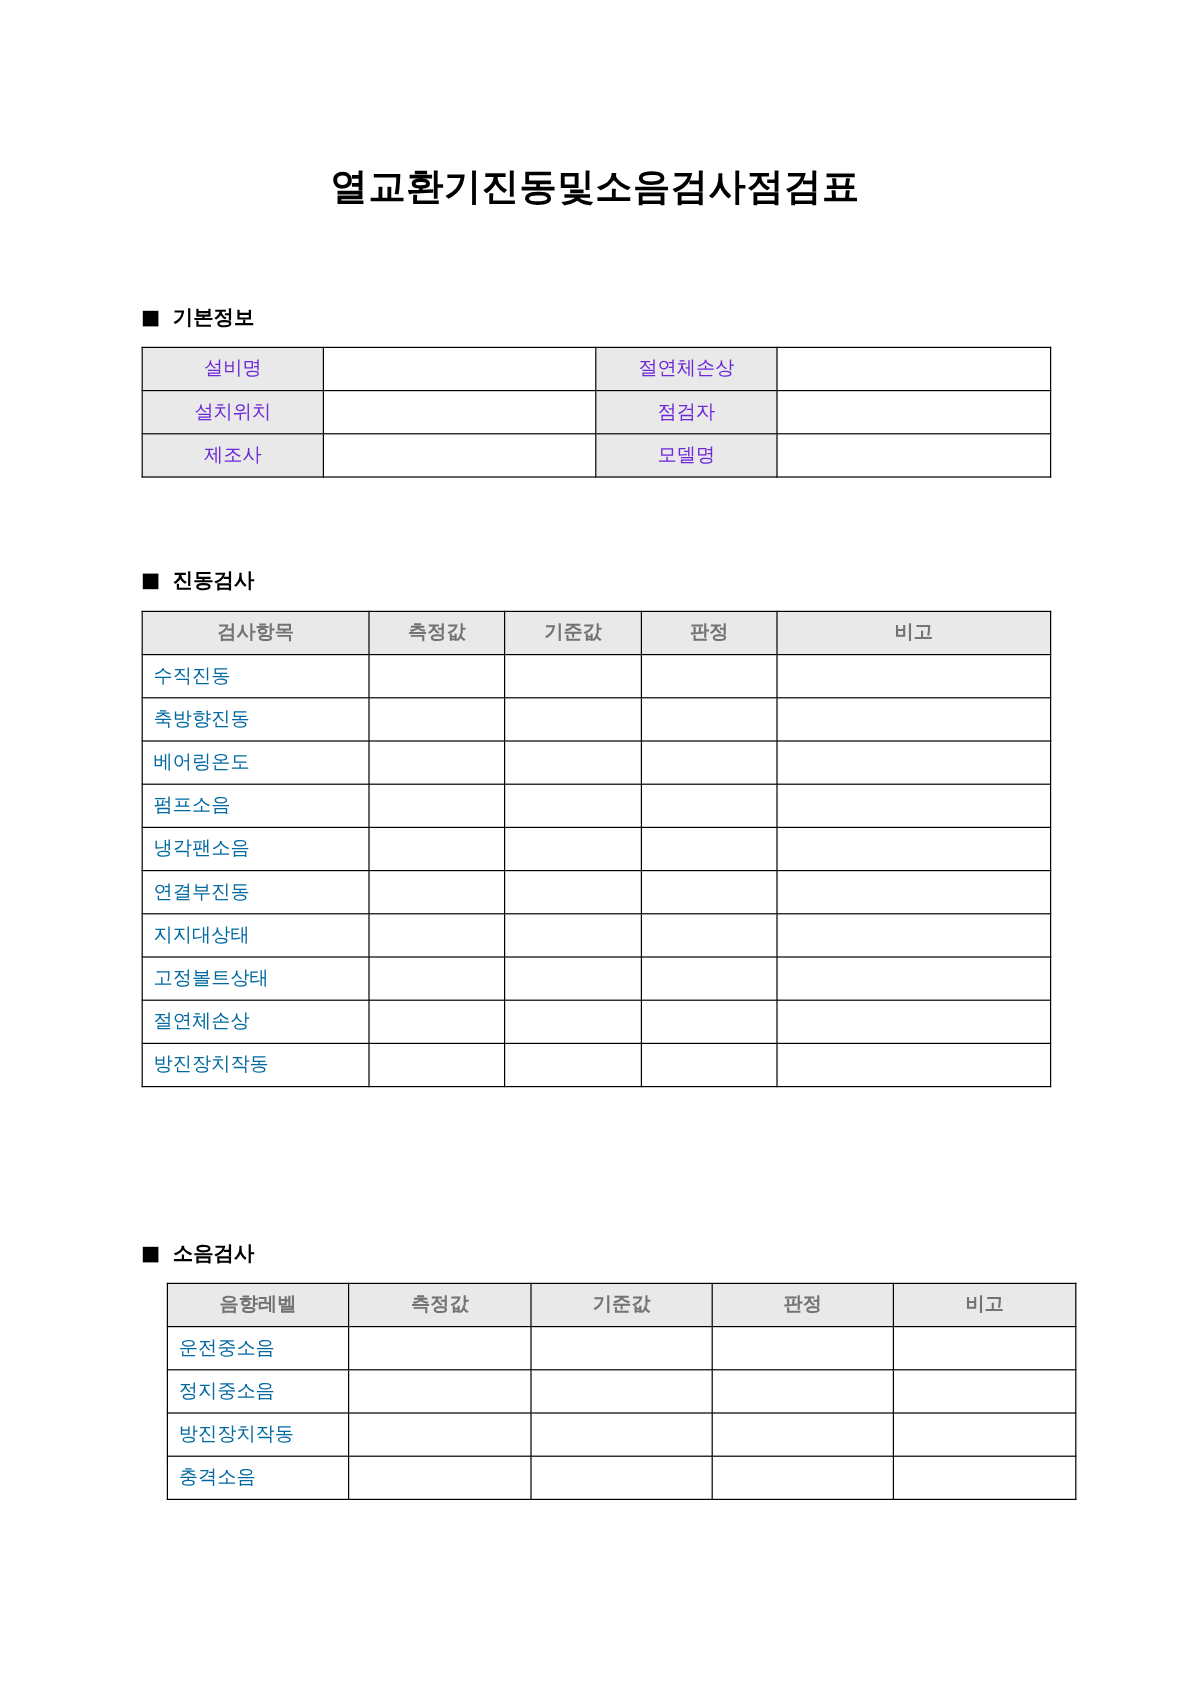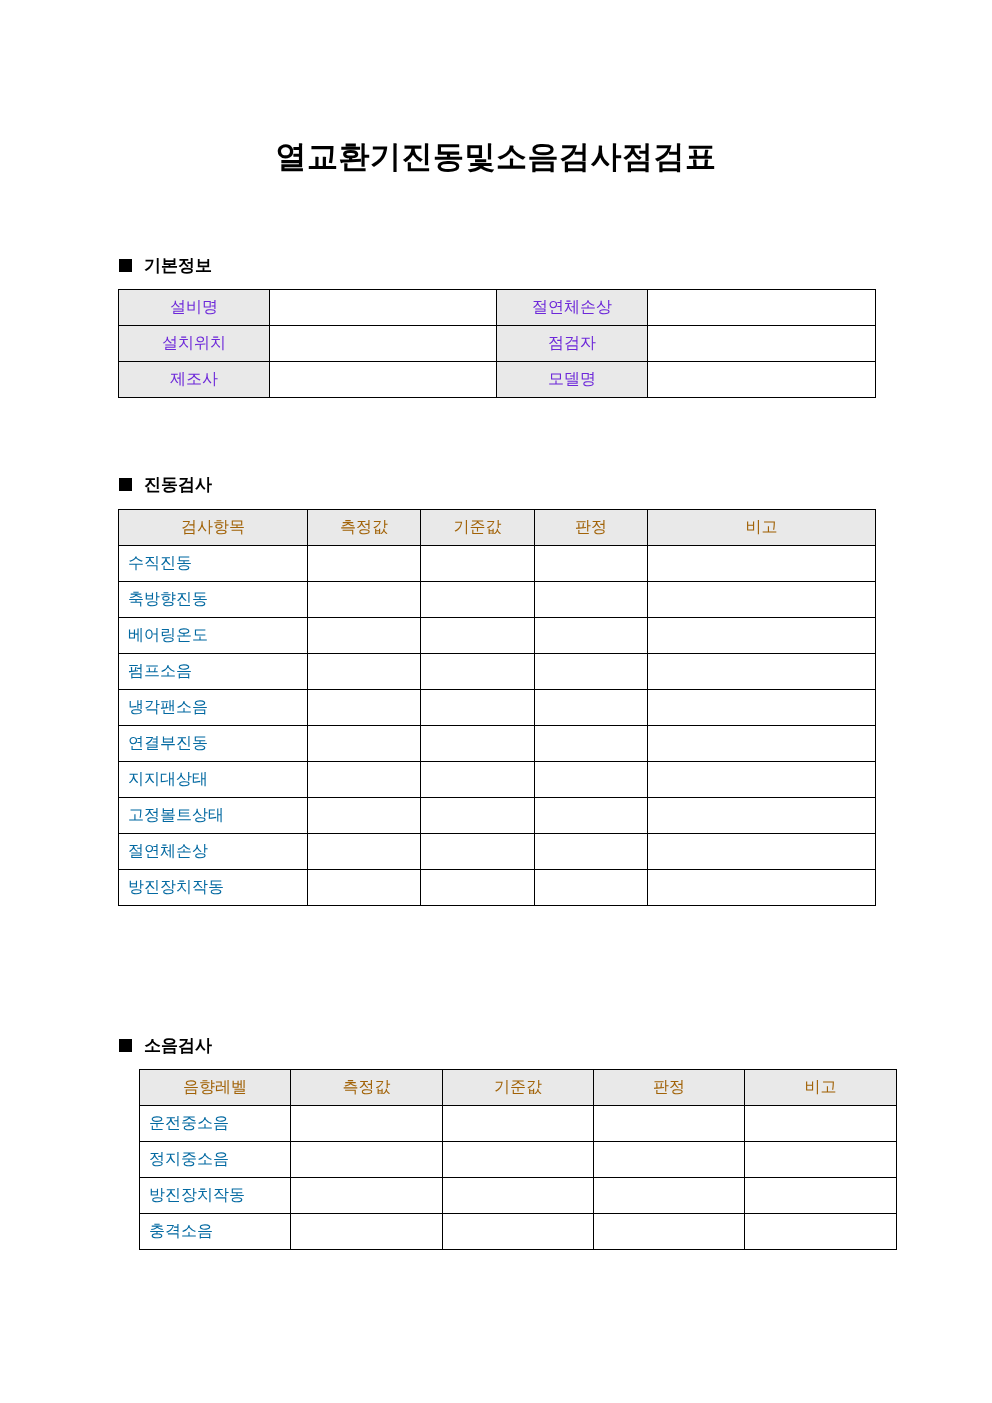--- a/index.html
+++ b/index.html
@@ -58,21 +58,22 @@
       box-sizing: border-box;
     }
     table.form td.label {
       background: #e9e9e9;
       text-align: center;
       color: #6d28d9;
     }
     table.form td.head {
       background: #e9e9e9;
       text-align: center;
-      color: #a16207;
+      color: #737373;
+      font-weight: bold;
     }
     table.form td.item {
       text-align: left;
       padding-left: 9px;
       color: #0369a1;
     }
     table.form td.blank {
       background: #ffffff;
     }
   </style>

